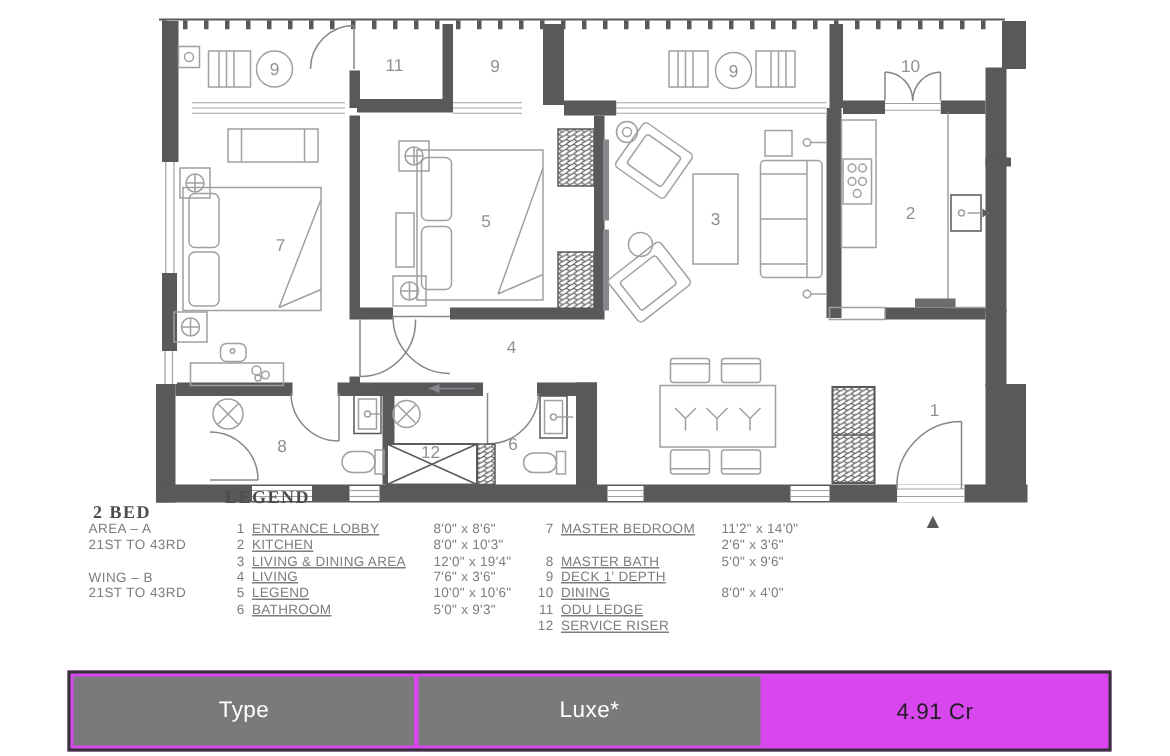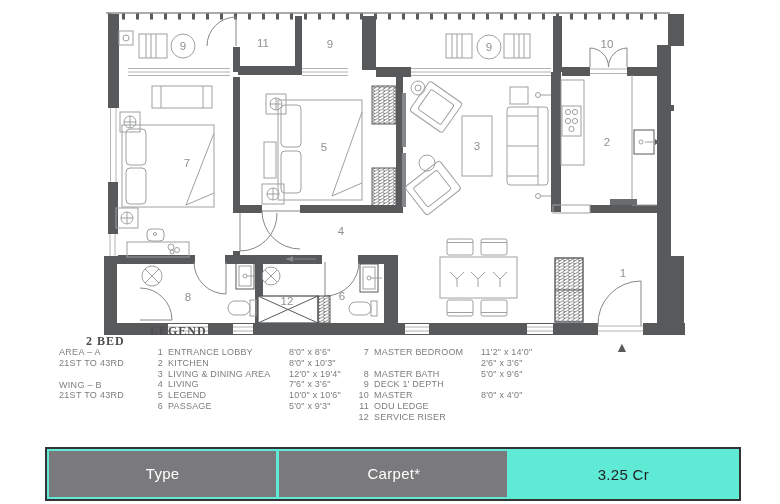--- a/index.html
+++ b/index.html
@@ -11,26 +11,26 @@
   .leg-head{position:absolute;font-family:"Liberation Serif",serif;font-weight:bold;
             font-size:12px;letter-spacing:1px;color:#4d4d4f;}
   .wing-block{position:absolute;left:59px;top:347px;font-size:9px;line-height:10.8px;
               color:#7b7d80;letter-spacing:.3px;}
   .wing-gap{height:11px;}
   .leg-grid{position:absolute;font-size:9px;line-height:10.8px;color:#7b7d80;
             display:grid;column-gap:5px;letter-spacing:.2px;}
   #leg-col1{left:150px;top:347px;grid-template-columns:13px 116px 76px;}
   #leg-col2{left:352px;top:347px;grid-template-columns:17px 102px 82px;}
   .leg-num{text-align:right;}
-  .leg-name{white-space:nowrap;}
+  .leg-name{white-space:nowrap;text-decoration:underline;}
   .leg-dim{white-space:nowrap;}
 
   
   #spec-table{position:absolute;left:45px;top:447px;width:688px;height:46px;
-              border:2px solid #343436;background:#5eead4;display:flex;gap:3px;padding:2px;
+              border:2px solid #343436;background:#d946ef;display:flex;gap:3px;padding:2px;
               box-sizing:content-box;}
   .spec-cell{flex:1 1 0;display:flex;align-items:center;justify-content:center;
              font-size:15px;letter-spacing:.3px;color:#1f1f21;text-align:center;}
   .spec-cell.hdr{background:#7a7a7c;color:#ffffff;}
   .spec-cell.hdr .cell-txt{max-width:3.4em;line-height:1.15;}
   .cell-txt{pointer-events:none;}
 </style>
 </head>
 <body>
 
@@ -336,21 +336,21 @@
     <text x="188" y="301">8</text>
     <text x="287" y="305">12</text>
     <text x="342" y="300">6</text>
     <text x="623" y="277">1</text>
   </g>
 
   <text x="622" y="352" font-size="14" fill="#58595B" text-anchor="middle">▲</text>
 </svg>
 
 <div>
-  <div class="leg-head" style="left:62px;top:334px;margin-left:24px;">2 BED</div>
+  <div class="leg-head" style="left:62px;top:334px;">2 BED</div>
   <div class="leg-head" style="left:150px;top:324px;">LEGEND</div>
 
   <div class="wing-block">
     <div>AREA – A</div>
     <div>21ST TO 43RD</div>
     <div class="wing-gap"></div>
     <div>WING – B</div>
     <div>21ST TO 43RD</div>
   </div>
 
@@ -364,54 +364,54 @@
     <span class="leg-num">3</span>
     <span class="leg-name">LIVING &amp; DINING AREA</span>
     <span class="leg-dim">12'0" x 19'4"</span>
     <span class="leg-num">4</span>
     <span class="leg-name">LIVING</span>
     <span class="leg-dim">7'6" x 3'6"</span>
     <span class="leg-num">5</span>
     <span class="leg-name">LEGEND</span>
     <span class="leg-dim">10'0" x 10'6"</span>
     <span class="leg-num">6</span>
-    <span class="leg-name">PASSAGE</span>
+    <span class="leg-name">BATHROOM</span>
     <span class="leg-dim">5'0" x 9'3"</span>
   </div>
 
   <div class="leg-grid" id="leg-col2">
     <span class="leg-num">7</span>
     <span class="leg-name">MASTER BEDROOM</span>
     <span class="leg-dim">11'2" x 14'0"</span>
     <span class="leg-num"></span>
     <span class="leg-name"></span>
     <span class="leg-dim">2'6" x 3'6"</span>
     <span class="leg-num">8</span>
     <span class="leg-name">MASTER BATH</span>
     <span class="leg-dim">5'0" x 9'6"</span>
     <span class="leg-num">9</span>
     <span class="leg-name">DECK 1' DEPTH</span>
     <span class="leg-dim"></span>
     <span class="leg-num">10</span>
-    <span class="leg-name">MASTER</span>
+    <span class="leg-name">DINING</span>
     <span class="leg-dim">8'0" x 4'0"</span>
     <span class="leg-num">11</span>
     <span class="leg-name">ODU LEDGE</span>
     <span class="leg-dim"></span>
     <span class="leg-num">12</span>
     <span class="leg-name">SERVICE RISER</span>
     <span class="leg-dim"></span>
   </div>
 </div>
 
 <div id="spec-table">
   <div class="spec-cell hdr">
     <span class="cell-txt">Type</span>
   </div>
   <div class="spec-cell hdr">
-    <span class="cell-txt">Carpet*</span>
+    <span class="cell-txt">Luxe*</span>
   </div>
   <div class="spec-cell">
-    <span class="cell-txt">3.25 Cr</span>
+    <span class="cell-txt">4.91 Cr</span>
   </div>
 </div>
 
 </div>
 
 </body></html>

